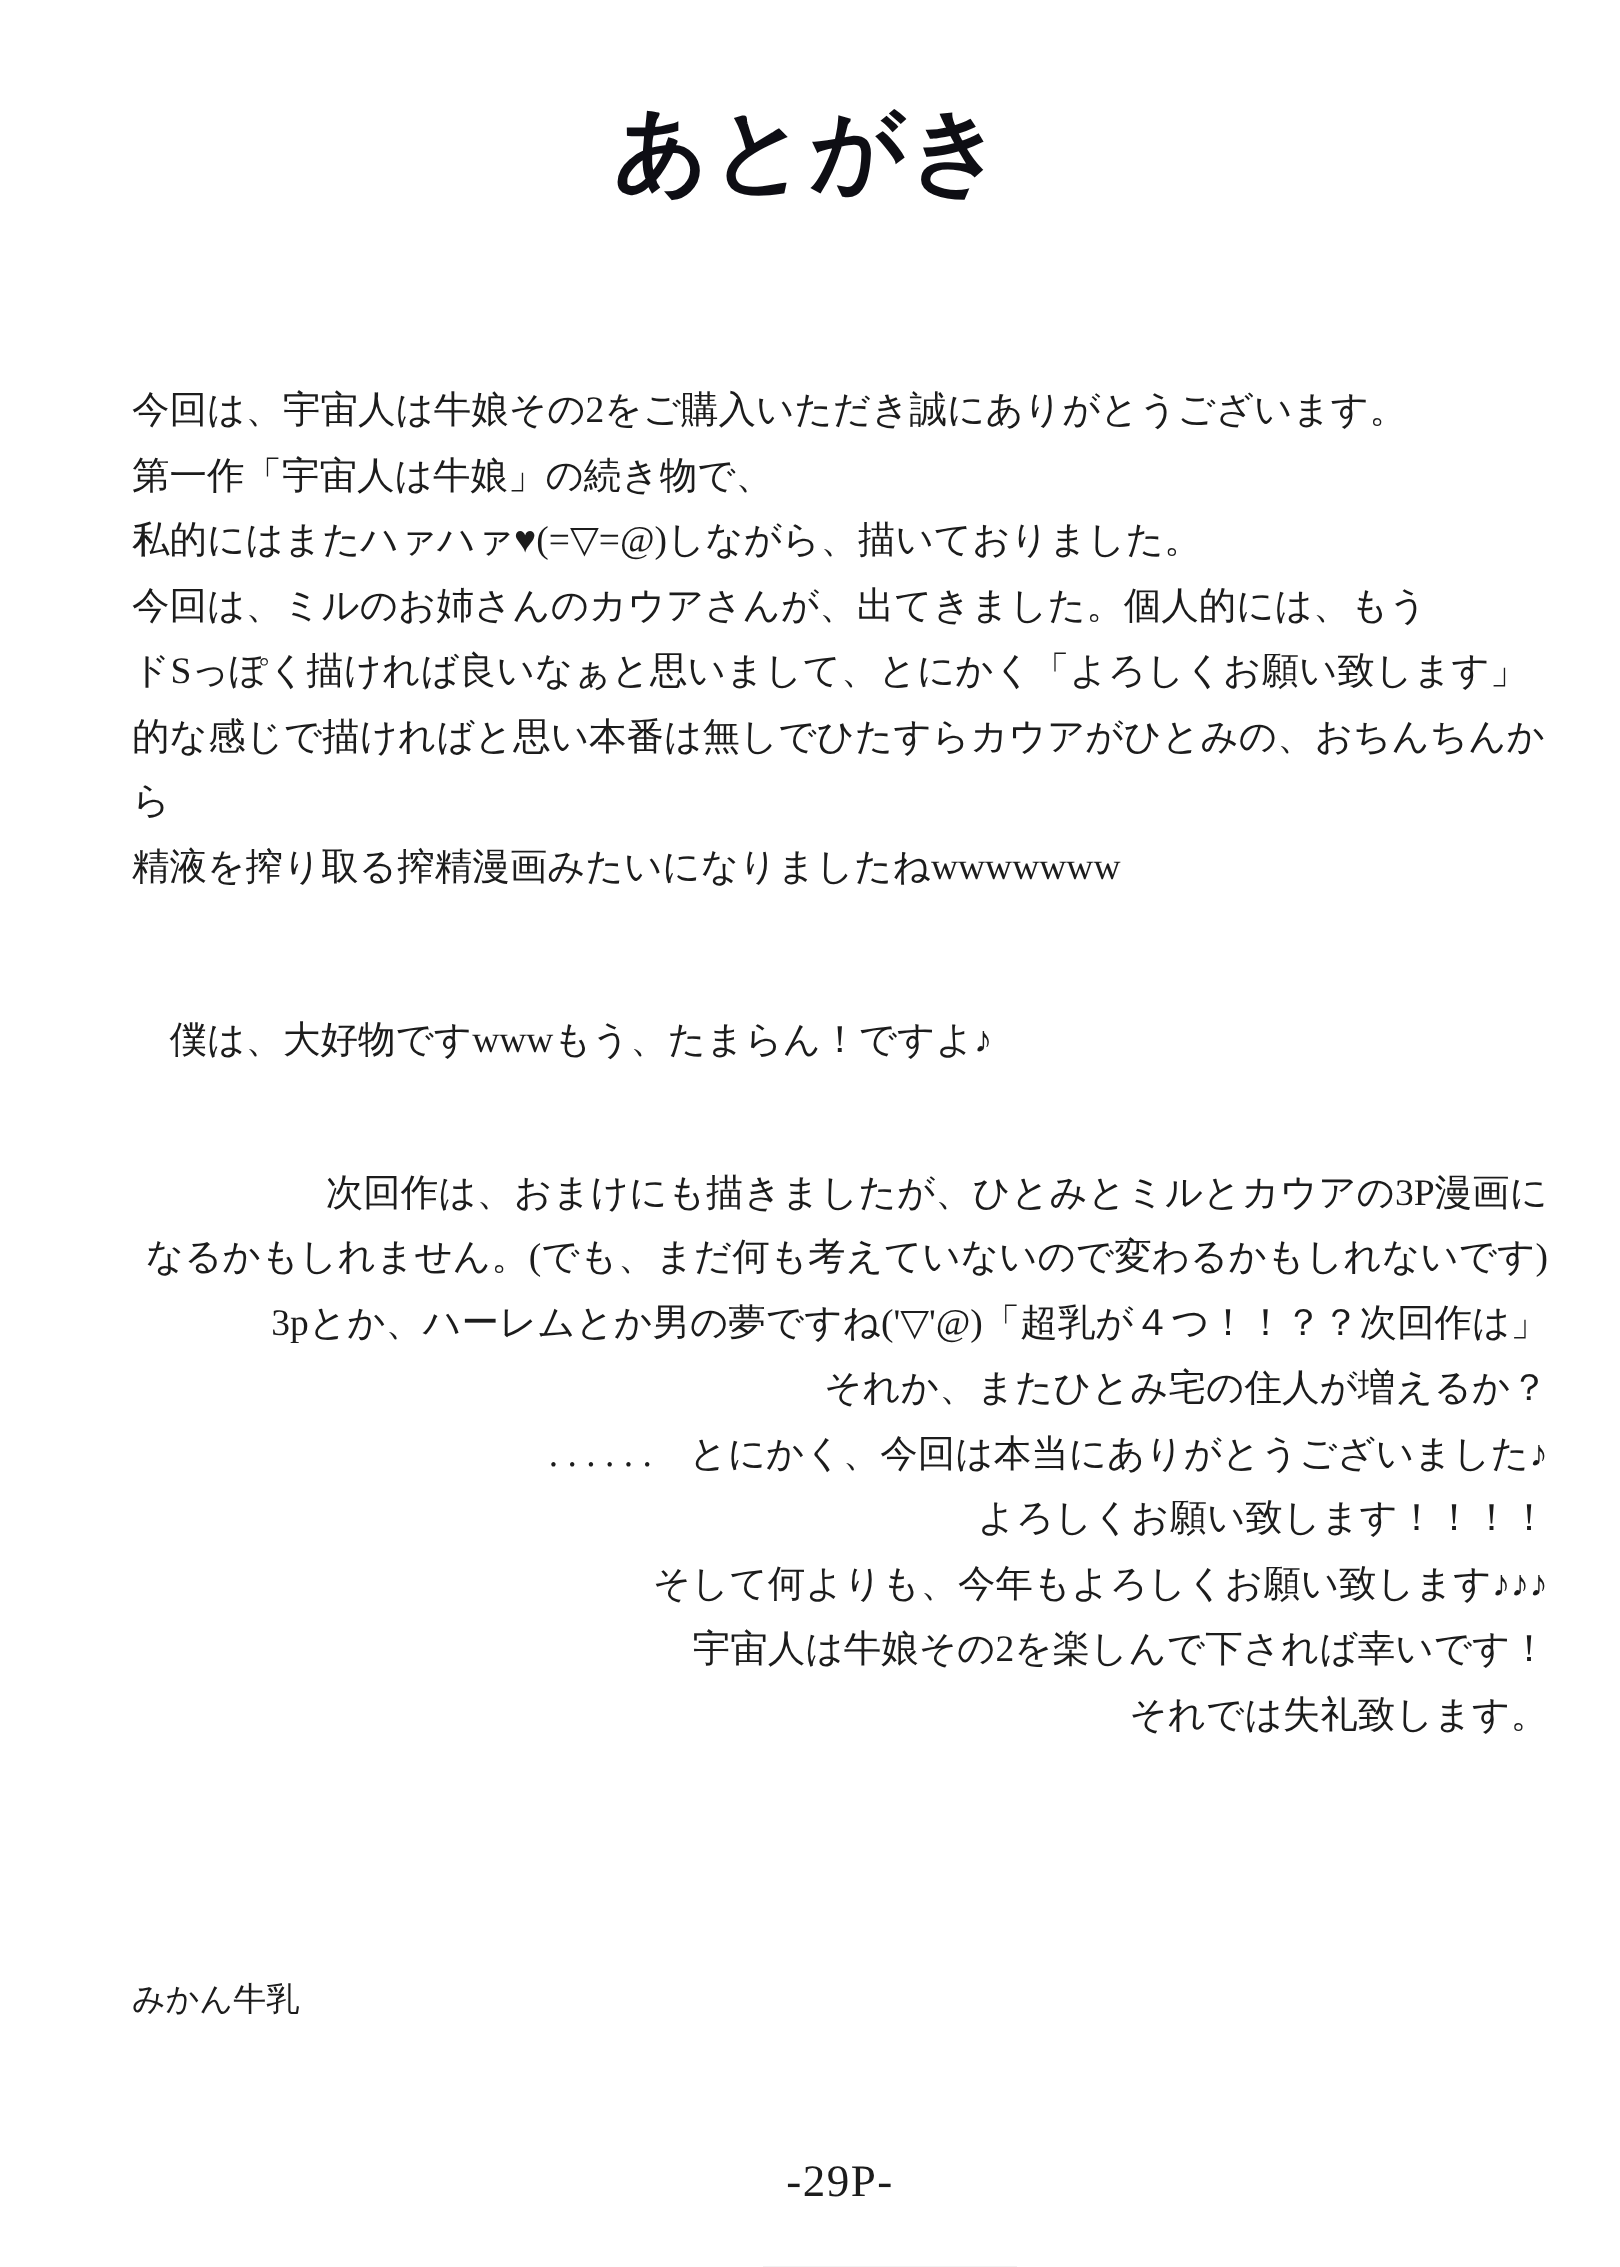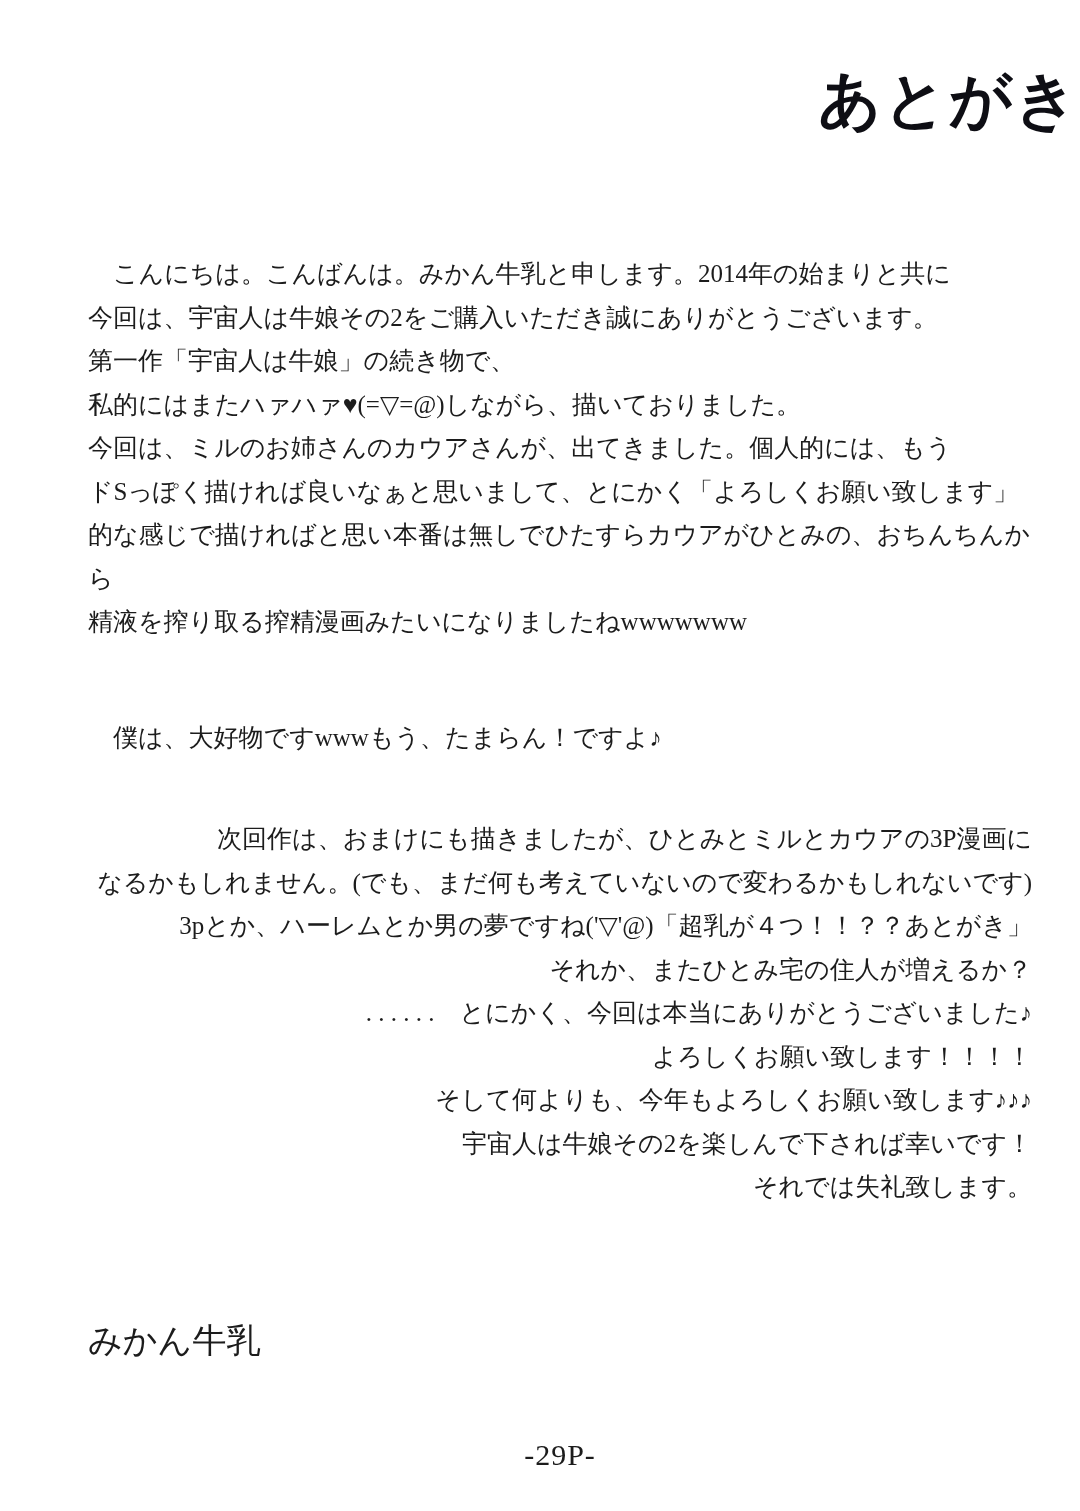--- a/index.html
+++ b/index.html
@@ -16,21 +16,21 @@
     font-family: "Liberation Serif", "DejaVu Serif", serif;
     color: var(--fg, #1c1c1c);
     overflow: hidden;
   }
   .title {
     position: absolute;
     top: 58px;
     left: 0;
     width: 100%;
     margin: 0;
-    text-align: right;
+    text-align: center;
     font-size: 62px;
     font-weight: 600;
     letter-spacing: 2px;
     color: var(--title, #0e0e14);
   }
   .content {
     position: absolute;
     top: 252px;
     left: 88px;
     right: 48px;
@@ -41,57 +41,56 @@
   .para-gap-1 { margin-top: 72px; }
   .para-gap-2 { margin-top: 58px; text-align: right; }
   .line {
     white-space: pre-wrap;
     min-height: 43.5px;
   }
   .signature {
     position: absolute;
     top: 1318px;
     left: 88px;
-    font-size: 34px;
+    font-size: 22px;
   }
   .footer {
     position: absolute;
     top: 1438px;
     left: 0;
     width: 100%;
     text-align: center;
     font-size: 30px;
     letter-spacing: 1px;
     padding-left: 20px;
   }
 </style>
 </head>
 <body>
 
 <div class="page" style="--bg: #ffffff; --fg: #1c1c1c; --title: #0e0e14;">
   <h1 class="title">あとがき</h1>
 
   <div class="content">
     <div class="paragraph">
-        <div class="line">　こんにちは。こんばんは。みかん牛乳と申します。2014年の始まりと共に</div>
         <div class="line">今回は、宇宙人は牛娘その2をご購入いただき誠にありがとうございます。</div>
         <div class="line">第一作「宇宙人は牛娘」の続き物で、</div>
         <div class="line">私的にはまたハァハァ♥(=▽=@)しながら、描いておりました。</div>
         <div class="line">今回は、ミルのお姉さんのカウアさんが、出てきました。個人的には、もう</div>
         <div class="line">ドSっぽく描ければ良いなぁと思いまして、とにかく「よろしくお願い致します」</div>
         <div class="line">的な感じで描ければと思い本番は無しでひたすらカウアがひとみの、おちんちんから</div>
         <div class="line">精液を搾り取る搾精漫画みたいになりましたねwwwwwww</div>
       </div>
     <div class="paragraph para-gap-1">
         <div class="line">　僕は、大好物ですwwwもう、たまらん！ですよ♪</div>
       </div>
     <div class="paragraph para-gap-2">
         <div class="line">次回作は、おまけにも描きましたが、ひとみとミルとカウアの3P漫画に</div>
         <div class="line">なるかもしれません。(でも、まだ何も考えていないので変わるかもしれないです)</div>
-        <div class="line">3pとか、ハーレムとか男の夢ですね('▽'@)「超乳が４つ！！？？あとがき」</div>
+        <div class="line">3pとか、ハーレムとか男の夢ですね('▽'@)「超乳が４つ！！？？次回作は」</div>
         <div class="line">それか、またひとみ宅の住人が増えるか？</div>
         <div class="line">. . . . . .　とにかく、今回は本当にありがとうございました♪</div>
         <div class="line">よろしくお願い致します！！！！</div>
         <div class="line">そして何よりも、今年もよろしくお願い致します♪♪♪</div>
         <div class="line">宇宙人は牛娘その2を楽しんで下されば幸いです！</div>
         <div class="line">それでは失礼致します。</div>
       </div>
   </div>
 
   <div class="signature">みかん牛乳</div>

